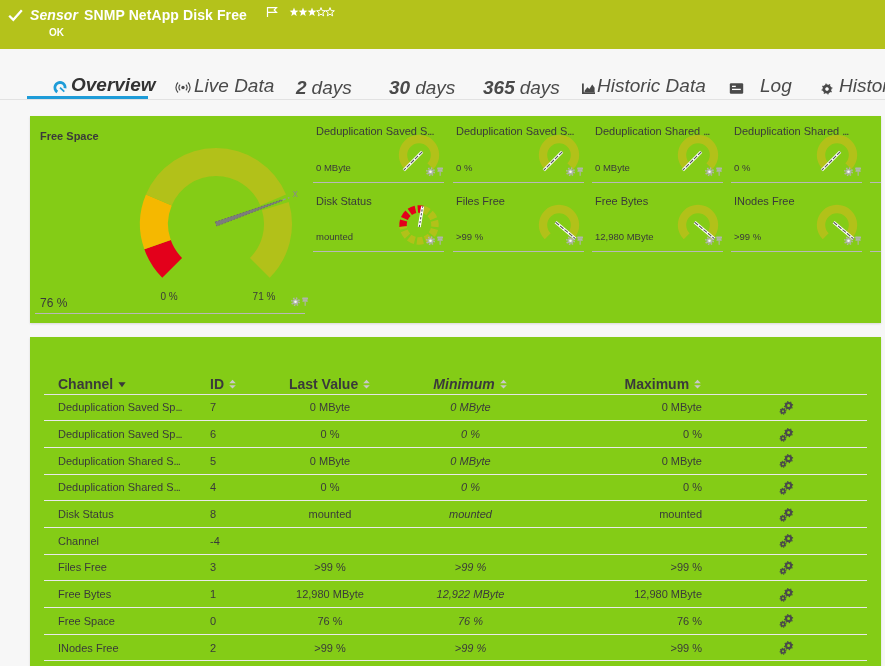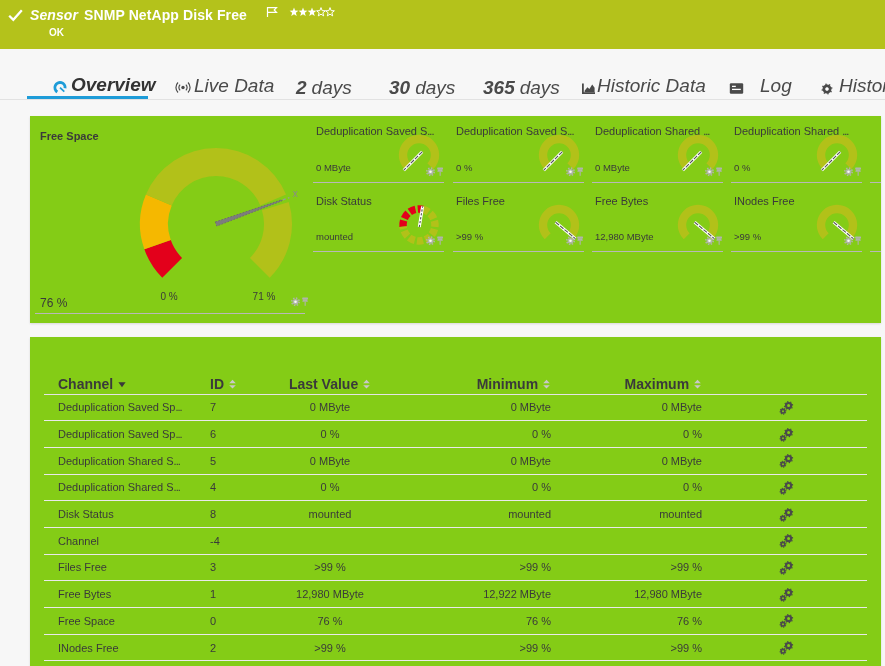--- a/index.html
+++ b/index.html
@@ -36,21 +36,21 @@
 .blab { position:absolute; top:167px; font-size:10px; color:#3a3a3a; }
 .bval { position:absolute; left:5px; top:172px; font-size:12px; color:#3a3a3a; }
 .bicons { position:absolute; right:-4px; bottom:2px; }
 
 #tpanel table { border-collapse:collapse; margin:0 14px; width:823px; table-layout:fixed; }
 #tpanel th { font-size:14px; font-weight:bold; color:#3a3a3a; padding:0; height:57px; vertical-align:bottom; padding-bottom:2px; border-bottom:1px solid #e4e4e4; white-space:nowrap; }
 #tpanel td { font-size:11px; color:#3a3a3a; padding:0; height:26.7px; border-bottom:1px solid #e9e9e9; white-space:nowrap; }
 .c-name { width:166px; text-align:left; padding-left:14px !important; }
 .c-id   { width:60px;  text-align:left; }
 .c-lv   { width:120px; text-align:center; }
-.c-min  { width:161px; text-align:right; }
+.c-min  { width:161px; text-align:center;font-style:italic; }
 .c-max  { width:151px; text-align:right; }
 .c-set  { text-align:center; }
 th.c-name { padding-left:14px !important; }
 </style>
 </head>
 <body>
 <div class="page">
   <div class="hdr">
     <span class="chk"><svg width="15" height="13" viewBox="0 0 15 13">
   <path d="M1.2 6.8 L5.3 10.8 L13.8 1.2" fill="none" stroke="#ffffff" stroke-width="2.3"></path>

